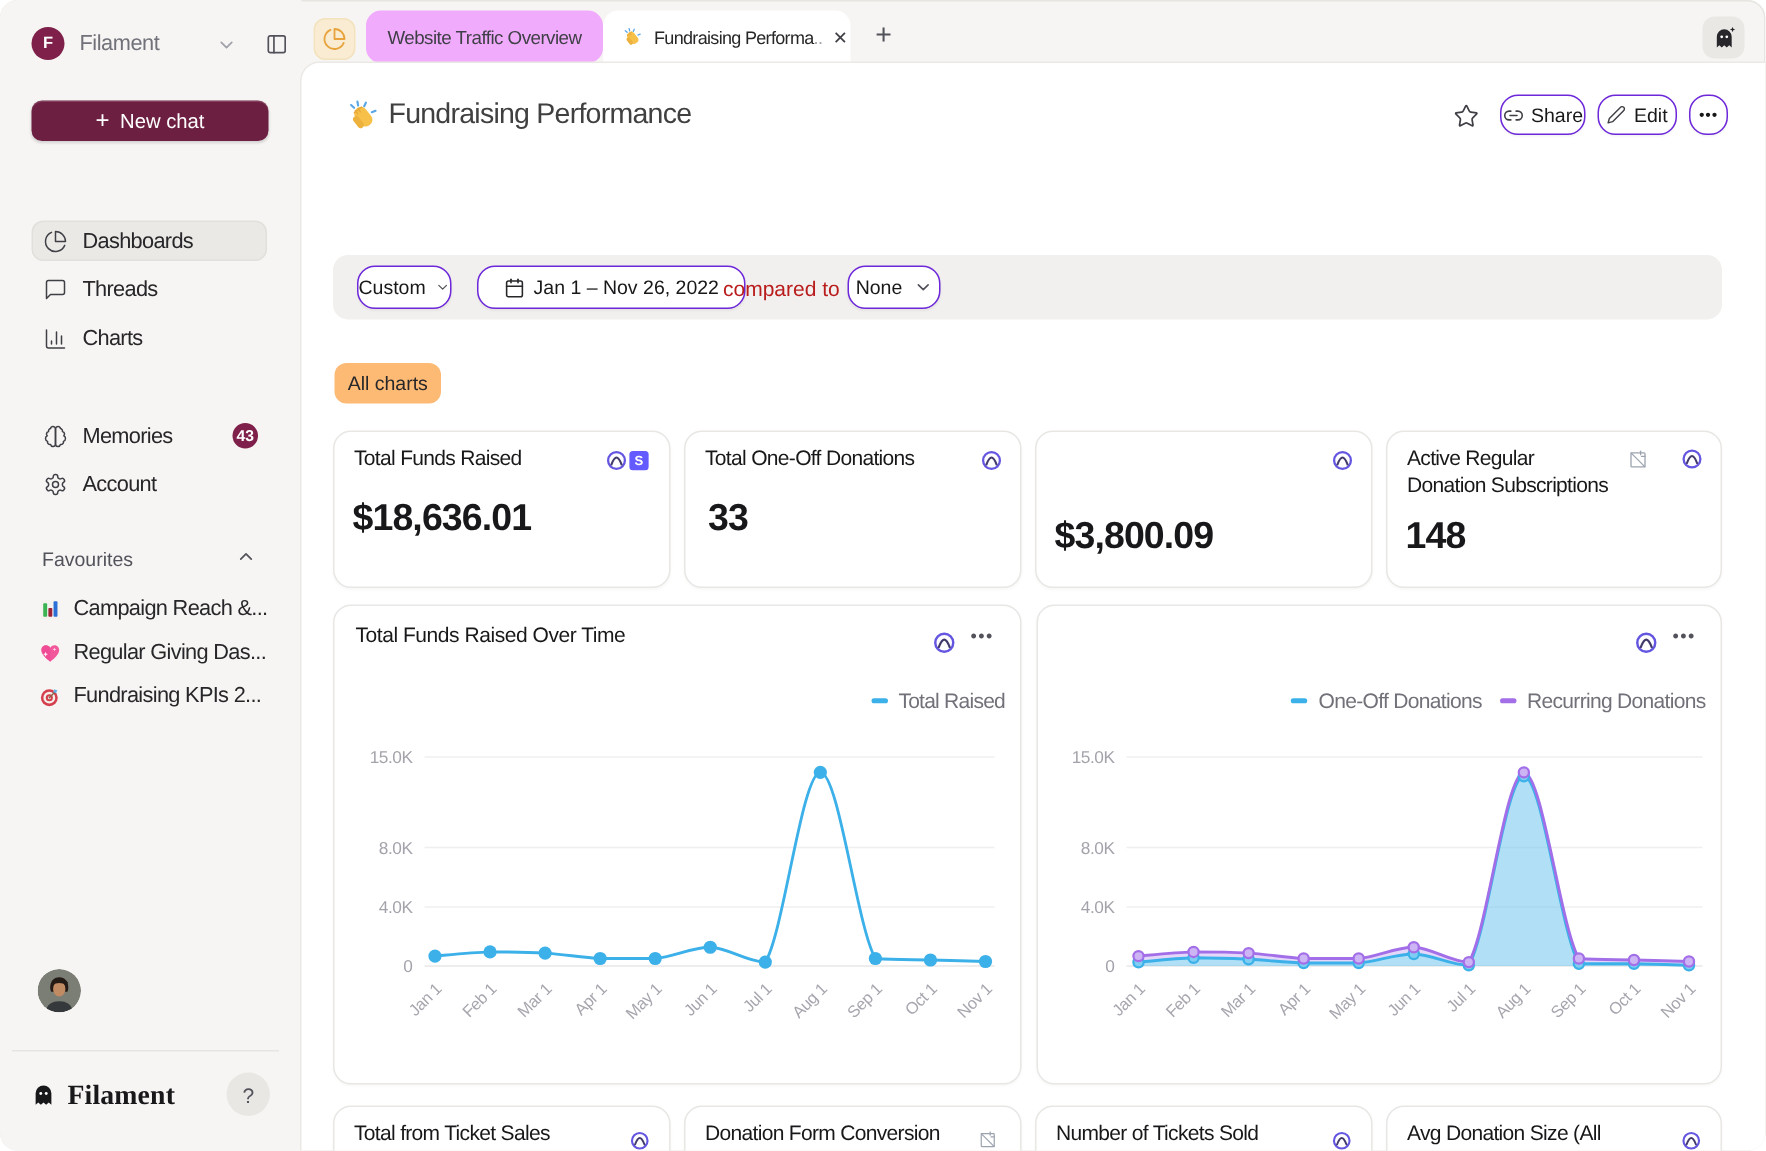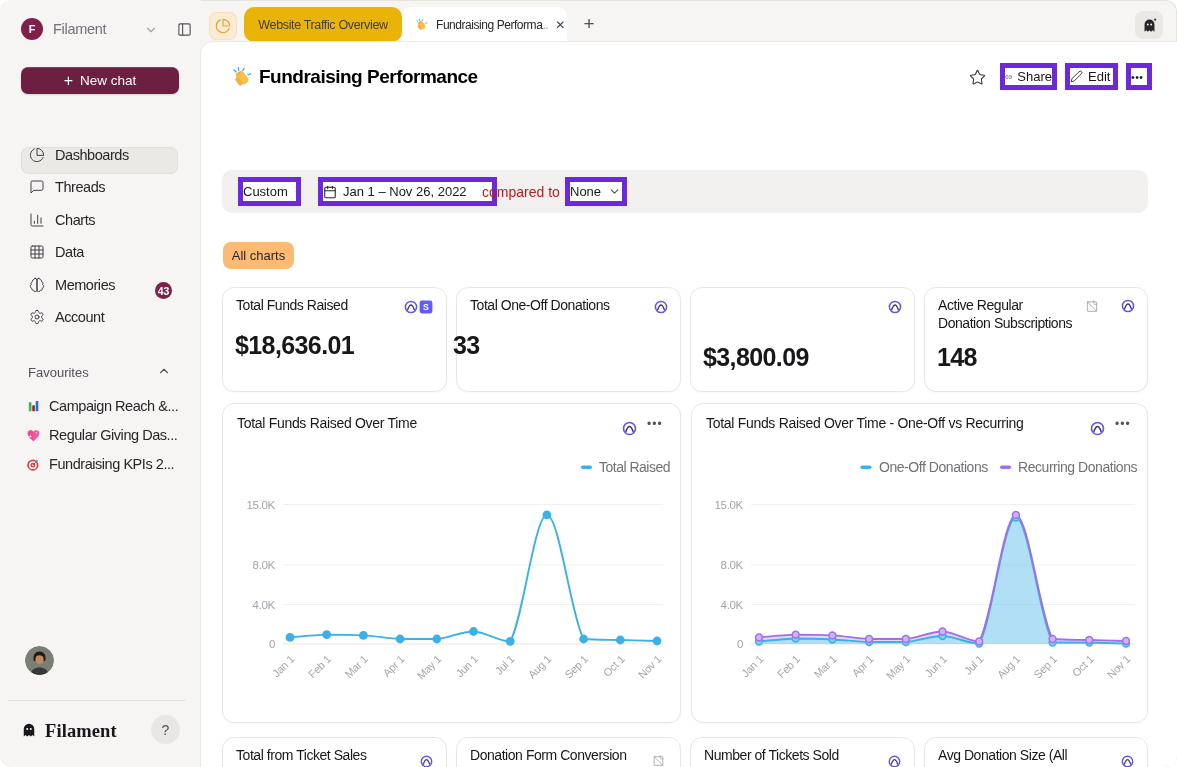--- a/index.html
+++ b/index.html
@@ -1,26 +1,26 @@
 <!DOCTYPE html>
 <html><head><meta charset="utf-8"><title>Filament</title>
 <style>
 *{margin:0;padding:0;box-sizing:border-box}
 html,body{width:1177px;height:767px;background:#fff;font-family:"Liberation Sans",sans-serif;-webkit-font-smoothing:antialiased}
 #app{position:absolute;left:0;top:0;width:1177px;height:767px;border-radius:12px;overflow:hidden;background:#f7f5f3;box-shadow:inset 0 0 0 1px #e7e5e2}
 .abs{position:absolute}
 #sidebar{position:absolute;left:0;top:0;width:201px;height:767px;background:#f7f5f3}
 #main{position:absolute;left:201px;top:42px;width:976px;height:725px;background:#fff;border-top-left-radius:12px;box-shadow:0 0 0 1px #ebe9e6}
-.nav-item{position:absolute;left:21px;width:157px;height:27px;border-radius:8px;font-size:14.5px;letter-spacing:-0.45px;color:#27272a;display:flex;}
+.nav-item{position:absolute;left:21px;width:157px;height:27px;border-radius:8px;font-size:14.5px;letter-spacing:-0.45px;color:#27272a;display:flex;align-items:center}
 .nav-item svg{margin-left:8px}
 .nav-item span{margin-left:10px}
 .card{position:absolute;background:#fff;border:1px solid #e9e7e4;border-radius:12px;box-shadow:0 1px 2px rgba(0,0,0,0.03)}
 .kpi-title{position:absolute;left:14px;top:9px;font-size:14px;font-weight:400;color:#18181b;line-height:18px;letter-spacing:-0.45px}
 .kpi-value{position:absolute;left:13px;font-size:25px;font-weight:700;color:#18181b;letter-spacing:-0.6px}
-.btn{position:absolute;white-space:nowrap;background:#fff;border:5px solid #6d28d9;border-radius:0;box-shadow:0 1px 1.5px rgba(0,0,0,0.05);display:flex;align-items:center;justify-content:flex-start;font-size:13px;font-weight:400;color:#18181b}
+.btn{position:absolute;white-space:nowrap;background:#fff;border:1px solid #6d28d9;border-radius:12px;box-shadow:0 1px 1.5px rgba(0,0,0,0.05);display:flex;align-items:center;justify-content:center;font-size:13px;font-weight:400;color:#18181b}
 </style></head><body>
 <div id="app">
 <div id="sidebar">
       <div class="abs" style="left:21px;top:18px;width:22px;height:22px;border-radius:50%;background:#7e2049;color:#fff;font-size:11px;font-weight:700;display:flex;align-items:center;justify-content:center">F</div>
       <div class="abs" style="left:53px;top:21px;font-size:14.5px;letter-spacing:-0.3px;color:#71717a">Filament</div>
       <div class="abs" style="left:144px;top:23px"><svg width="14" height="14" viewBox="0 0 24 24" fill="none" stroke="#a1a1aa" stroke-width="2" stroke-linecap="round" stroke-linejoin="round" xmlns="http://www.w3.org/2000/svg" style="">
           <path d="m6 9 6 6 6-6"></path>
         </svg></div>
       <div class="abs" style="left:177px;top:22px"><svg width="15" height="15" viewBox="0 0 24 24" fill="none" stroke="#52525b" stroke-width="1.8" stroke-linecap="round" stroke-linejoin="round" xmlns="http://www.w3.org/2000/svg" style="">
           <rect x="3" y="3" width="18" height="18" rx="2"></rect>
@@ -41,30 +41,20 @@
         <span>Threads</span>
       </div>
       <div class="nav-item" style="top:212px;">
         <svg width="16" height="16" viewBox="0 0 24 24" fill="none" stroke="#3f3f46" stroke-width="1.5" stroke-linecap="round" stroke-linejoin="round" xmlns="http://www.w3.org/2000/svg" style="">
           <path d="M3 3v16a2 2 0 0 0 2 2h16"></path>
           <path d="M18 17V9"></path>
           <path d="M13 17V5"></path>
           <path d="M8 17v-3"></path>
         </svg>
         <span>Charts</span>
-      </div>
-      <div class="nav-item" style="top:244px;">
-        <svg width="16" height="16" viewBox="0 0 24 24" fill="none" stroke="#3f3f46" stroke-width="1.5" stroke-linecap="round" stroke-linejoin="round" xmlns="http://www.w3.org/2000/svg" style="">
-          <rect x="3" y="3" width="18" height="18" rx="2"></rect>
-          <path d="M3 9h18"></path>
-          <path d="M3 15h18"></path>
-          <path d="M9 3v18"></path>
-          <path d="M15 3v18"></path>
-        </svg>
-        <span>Data</span>
       </div>
       <div class="nav-item" style="top:277px;">
         <svg width="16" height="16" viewBox="0 0 24 24" fill="none" stroke="#3f3f46" stroke-width="1.5" stroke-linecap="round" stroke-linejoin="round" xmlns="http://www.w3.org/2000/svg" style="">
           <path d="M9.5 2A2.5 2.5 0 0 1 12 4.5v15a2.5 2.5 0 0 1-4.96.44 2.5 2.5 0 0 1-2.96-3.08 3 3 0 0 1-.34-5.58 2.5 2.5 0 0 1 1.32-4.24 2.5 2.5 0 0 1 1.98-3A2.5 2.5 0 0 1 9.5 2Z"></path>
           <path d="M14.5 2A2.5 2.5 0 0 0 12 4.5v15a2.5 2.5 0 0 0 4.96.44 2.5 2.5 0 0 0 2.96-3.08 3 3 0 0 0 .34-5.58 2.5 2.5 0 0 0-1.32-4.24 2.5 2.5 0 0 0-1.98-3A2.5 2.5 0 0 0 14.5 2Z"></path>
         </svg>
         <span>Memories</span>
       </div>
       <div class="abs" style="left:155px;top:282px;width:17px;height:17px;border-radius:50%;background:#7e2049;color:#fff;font-size:10.5px;font-weight:700;display:flex;align-items:center;justify-content:center">43</div>
       <div class="nav-item" style="top:309px;">
@@ -126,21 +116,21 @@
         </svg></div>
       <div class="abs" style="left:45px;top:721px;font-family:'Liberation Serif',serif;font-size:18.5px;font-weight:700;color:#18181b;letter-spacing:0.1px">Filament</div>
       <div class="abs" style="left:151px;top:715px;width:29px;height:29px;border-radius:50%;background:#e9e7e4;display:flex;align-items:center;justify-content:center;font-size:14px;color:#52525b">?</div>
     </div>
     <div class="abs" style="left:209px;top:12px;width:28px;height:28px;border-radius:8px;background:#f9ecd2;box-shadow:inset 0 0 0 1px #f2e2be;display:flex;align-items:center;justify-content:center">
       <svg width="16" height="16" viewBox="0 0 24 24" fill="none" stroke="#e8a33d" stroke-width="1.8" stroke-linecap="round" stroke-linejoin="round" xmlns="http://www.w3.org/2000/svg" style="">
         <path d="M21.21 15.89A10 10 0 1 1 8 2.83"></path>
         <path d="M22 12A10 10 0 0 0 12 2v10z"></path>
       </svg>
     </div>
-    <div class="abs" style="left:244px;top:7px;width:158px;height:35px;border-radius:10px;background:#eab308;display:flex;align-items:center;justify-content:center;font-size:12.5px;letter-spacing:-0.35px;color:#3f3f46">Website Traffic Overview</div>
+    <div class="abs" style="left:244px;top:7px;width:158px;height:35px;border-radius:10px;background:#f0abfc;display:flex;align-items:center;justify-content:center;font-size:12.5px;letter-spacing:-0.35px;color:#3f3f46">Website Traffic Overview</div>
     <div class="abs" style="left:402px;top:7px;width:165px;height:35px;border-radius:10px 10px 0 0;background:#fff;display:flex;align-items:center;font-size:12px;letter-spacing:-0.45px;color:#27272a">
       <span style="margin-left:13px;display:flex">
         <svg width="14" height="14" viewBox="0 0 24 24" xmlns="http://www.w3.org/2000/svg" style="">
           <path d="M3.2 4.2l2.1 1.9" stroke="#5aa7e8" stroke-width="1.5" stroke-linecap="round"></path>
           <path d="M7.6 1.8l.5 2.7" stroke="#5aa7e8" stroke-width="1.5" stroke-linecap="round"></path>
           <path d="M13.5 2.6l-1.2 2.4" stroke="#5aa7e8" stroke-width="1.5" stroke-linecap="round"></path>
           <path d="M20.2 8.2l-2.6 1" stroke="#5aa7e8" stroke-width="1.5" stroke-linecap="round"></path>
           <g transform="rotate(-38 12 14)">
             <rect x="8.2" y="5.2" width="9.2" height="14.5" rx="4.2" fill="#f6c049"></rect>
             <rect x="5.6" y="8.6" width="4.4" height="9.5" rx="2.2" fill="#edb13e"></rect>
@@ -169,21 +159,21 @@
         <path d="M13.5 2.6l-1.2 2.4" stroke="#5aa7e8" stroke-width="1.5" stroke-linecap="round"></path>
         <path d="M20.2 8.2l-2.6 1" stroke="#5aa7e8" stroke-width="1.5" stroke-linecap="round"></path>
         <g transform="rotate(-38 12 14)">
           <rect x="8.2" y="5.2" width="9.2" height="14.5" rx="4.2" fill="#f6c049"></rect>
           <rect x="5.6" y="8.6" width="4.4" height="9.5" rx="2.2" fill="#edb13e"></rect>
           <path d="M9.5 6.5 L16 6.5" stroke="#e8a63a" stroke-width="0.9" stroke-linecap="round"></path>
           <path d="M11 5.4 L11 9" stroke="#e8a63a" stroke-width="0.8"></path>
           <path d="M13.3 5.4 L13.3 9" stroke="#e8a63a" stroke-width="0.8"></path>
         </g>
       </svg></div>
-    <div class="abs" style="left:259px;top:66px;font-size:19px;font-weight:700;color:#000000;letter-spacing:-0.5px">Fundraising Performance</div>
+    <div class="abs" style="left:259px;top:66px;font-size:19px;font-weight:400;color:#404040;letter-spacing:-0.5px">Fundraising Performance</div>
     <div class="abs" style="left:969px;top:69px"><svg width="17" height="17" viewBox="0 0 24 24" fill="none" stroke="#3f3f46" stroke-width="1.6" stroke-linecap="round" stroke-linejoin="round" xmlns="http://www.w3.org/2000/svg" style="">
         <path d="M11.525 2.295a.53.53 0 0 1 .95 0l2.31 4.679a2.123 2.123 0 0 0 1.595 1.16l5.166.756a.53.53 0 0 1 .294.904l-3.736 3.638a2.123 2.123 0 0 0-.611 1.878l.882 5.14a.53.53 0 0 1-.771.56l-4.618-2.428a2.122 2.122 0 0 0-1.973 0L6.396 21.01a.53.53 0 0 1-.77-.56l.881-5.139a2.122 2.122 0 0 0-.611-1.879L2.16 9.795a.53.53 0 0 1 .294-.906l5.165-.755a2.122 2.122 0 0 0 1.597-1.16z"></path>
       </svg></div>
     <div class="btn" style="left:1000px;top:63px;width:57px;height:27px"><svg width="14" height="14" viewBox="0 0 24 24" fill="none" stroke="#3f3f46" stroke-width="1.8" stroke-linecap="round" stroke-linejoin="round" xmlns="http://www.w3.org/2000/svg" style="margin-right:5px">
         <path d="M9 17H7A5 5 0 0 1 7 7h2"></path>
         <path d="M15 7h2a5 5 0 1 1 0 10h-2"></path>
         <line x1="8" x2="16" y1="12" y2="12"></line>
       </svg>Share</div>
     <div class="btn" style="left:1065px;top:63px;width:53px;height:27px"><svg width="13" height="13" viewBox="0 0 24 24" fill="none" stroke="#3f3f46" stroke-width="1.8" stroke-linecap="round" stroke-linejoin="round" xmlns="http://www.w3.org/2000/svg" style="margin-right:5px">
         <path d="M17 3a2.85 2.83 0 1 1 4 4L7.5 20.5 2 22l1.5-5.5Z"></path>
@@ -210,21 +200,21 @@
     <div class="abs" style="left:404px;top:300px"><svg width="14" height="14" viewBox="0 0 24 24" fill="none" xmlns="http://www.w3.org/2000/svg" style="">
         <circle cx="12" cy="12" r="9.6" stroke="#6456e0" stroke-width="2.6" fill="#fdfcff"></circle>
         <path d="M6.2 16.6 C8.2 11.4 10.2 8.6 12 8.6 C13.8 8.6 15.8 11.4 17.8 16.6" stroke="#413a6b" stroke-width="2.4" stroke-linecap="round"></path>
       </svg></div>
     <div class="abs" style="left:419px;top:300px"><svg width="14" height="14" viewBox="0 0 24 24" xmlns="http://www.w3.org/2000/svg" style="">
         <rect x="1" y="1" width="22" height="22" rx="4" fill="#635bff"></rect>
         <text x="12" y="17" text-anchor="middle" font-size="15" font-weight="bold" fill="#fff" font-family="Liberation Sans">S</text>
       </svg></div>
     <div class="card" style="left:456px;top:287px;width:225px;height:105px"></div>
     <div class="abs kpi-title" style="left:470px;top:296px;width:195px">Total One-Off Donations</div>
-    <div class="abs kpi-value" style="left:453px;top:331px">33</div>
+    <div class="abs kpi-value" style="left:472px;top:331px">33</div>
     <div class="abs" style="left:654px;top:300px"><svg width="14" height="14" viewBox="0 0 24 24" fill="none" xmlns="http://www.w3.org/2000/svg" style="">
         <circle cx="12" cy="12" r="9.6" stroke="#6456e0" stroke-width="2.6" fill="#fdfcff"></circle>
         <path d="M6.2 16.6 C8.2 11.4 10.2 8.6 12 8.6 C13.8 8.6 15.8 11.4 17.8 16.6" stroke="#413a6b" stroke-width="2.4" stroke-linecap="round"></path>
       </svg></div>
     <div class="card" style="left:690px;top:287px;width:225px;height:105px"></div>
     <div class="abs kpi-value" style="left:703px;top:343px">$3,800.09</div>
     <div class="abs" style="left:888px;top:300px"><svg width="14" height="14" viewBox="0 0 24 24" fill="none" xmlns="http://www.w3.org/2000/svg" style="">
         <circle cx="12" cy="12" r="9.6" stroke="#6456e0" stroke-width="2.6" fill="#fdfcff"></circle>
         <path d="M6.2 16.6 C8.2 11.4 10.2 8.6 12 8.6 C13.8 8.6 15.8 11.4 17.8 16.6" stroke="#413a6b" stroke-width="2.4" stroke-linecap="round"></path>
       </svg></div>
@@ -329,21 +319,20 @@
         <circle cx="140.4" cy="231.4" r="3.4" fill="#cdb4f4" stroke="#a36fe8" stroke-width="1.5"></circle>
         <circle cx="177.1" cy="235.0" r="3.4" fill="#cdb4f4" stroke="#a36fe8" stroke-width="1.5"></circle>
         <circle cx="213.8" cy="235.0" r="3.4" fill="#cdb4f4" stroke="#a36fe8" stroke-width="1.5"></circle>
         <circle cx="250.5" cy="227.5" r="3.4" fill="#cdb4f4" stroke="#a36fe8" stroke-width="1.5"></circle>
         <circle cx="287.2" cy="237.4" r="3.4" fill="#cdb4f4" stroke="#a36fe8" stroke-width="1.5"></circle>
         <circle cx="323.9" cy="110.9" r="3.4" fill="#cdb4f4" stroke="#a36fe8" stroke-width="1.5"></circle>
         <circle cx="360.6" cy="235.0" r="3.4" fill="#cdb4f4" stroke="#a36fe8" stroke-width="1.5"></circle>
         <circle cx="397.3" cy="236.0" r="3.4" fill="#cdb4f4" stroke="#a36fe8" stroke-width="1.5"></circle>
         <circle cx="434.0" cy="237.0" r="3.4" fill="#cdb4f4" stroke="#a36fe8" stroke-width="1.5"></circle>
       </svg>
-      <div class="kpi-title" style="top:10px;letter-spacing:-0.3px;width:380px;white-space:nowrap">Total Funds Raised Over Time - One-Off vs Recurring</div>
       <div class="abs" style="left:398px;top:17px"><svg width="15" height="15" viewBox="0 0 24 24" fill="none" xmlns="http://www.w3.org/2000/svg" style="">
           <circle cx="12" cy="12" r="9.6" stroke="#6456e0" stroke-width="2.6" fill="#fdfcff"></circle>
           <path d="M6.2 16.6 C8.2 11.4 10.2 8.6 12 8.6 C13.8 8.6 15.8 11.4 17.8 16.6" stroke="#413a6b" stroke-width="2.4" stroke-linecap="round"></path>
         </svg></div>
       <div class="abs" style="left:423px;top:13px;font-size:12px;color:#52525b;letter-spacing:1px">•••</div>
     </div>
     <div class="card" style="left:222px;top:737px;width:225px;height:60px"></div>
     <div class="abs kpi-title" style="left:236px;top:746px;width:195px;white-space:nowrap">Total from Ticket Sales</div>
     <div class="abs" style="left:420px;top:754px"><svg width="13" height="13" viewBox="0 0 24 24" fill="none" xmlns="http://www.w3.org/2000/svg" style="">
         <circle cx="12" cy="12" r="9.6" stroke="#6456e0" stroke-width="2.6" fill="#fdfcff"></circle>

